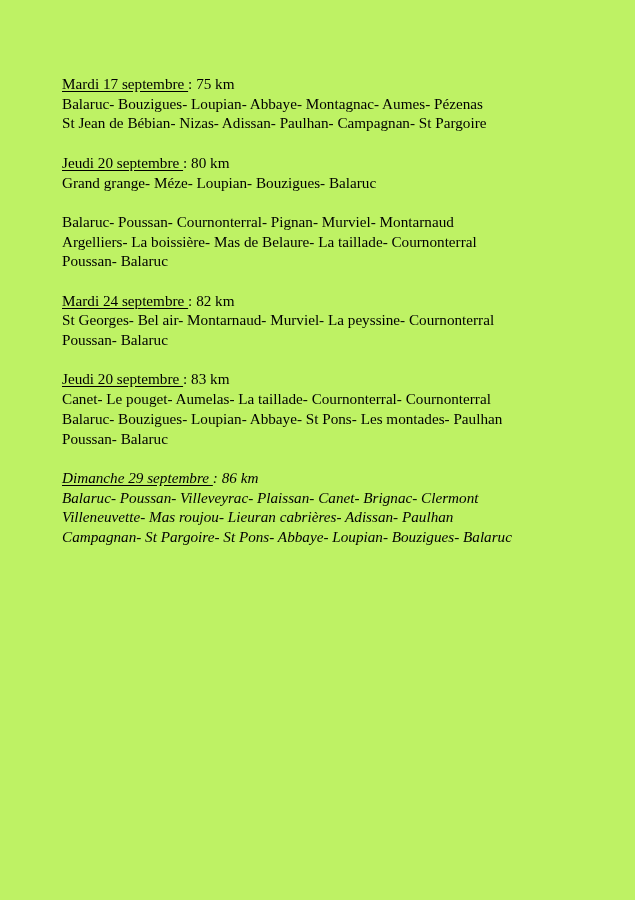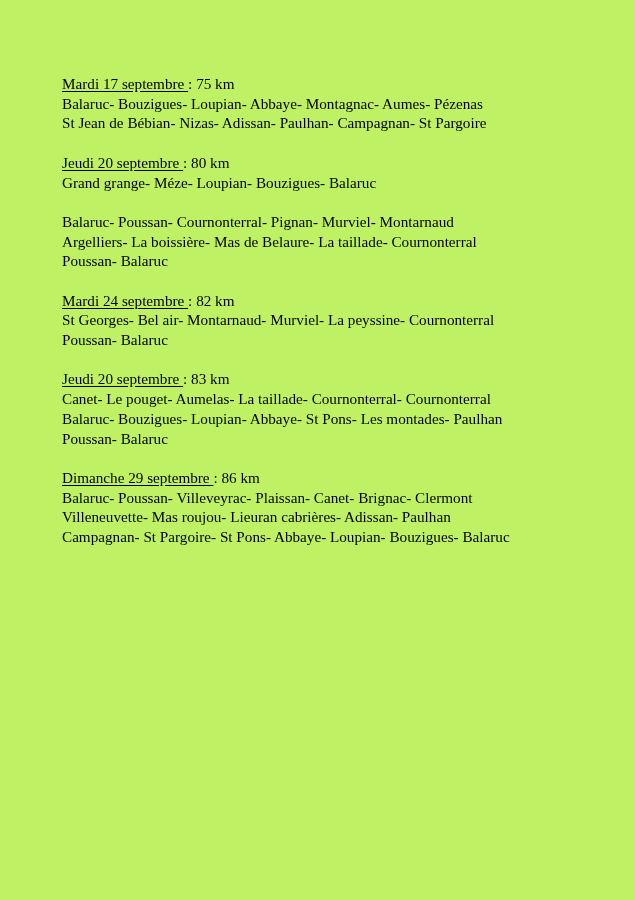--- a/index.html
+++ b/index.html
@@ -25,20 +25,21 @@
   }
   .doc-body {
     font-size: 15.2px;
     line-height: 19.7px;
   }
   .ride-block {
     margin: 0 0 19.7px 0;
   }
   .ride-block:last-child {
     margin-bottom: 0;
+    font-style: italic;
   }
   .ride-heading {
     white-space: pre;
   }
   .heading-date {
     text-decoration: underline;
     text-underline-offset: 1.5px;
   }
   .heading-distance {
     text-decoration: none;

